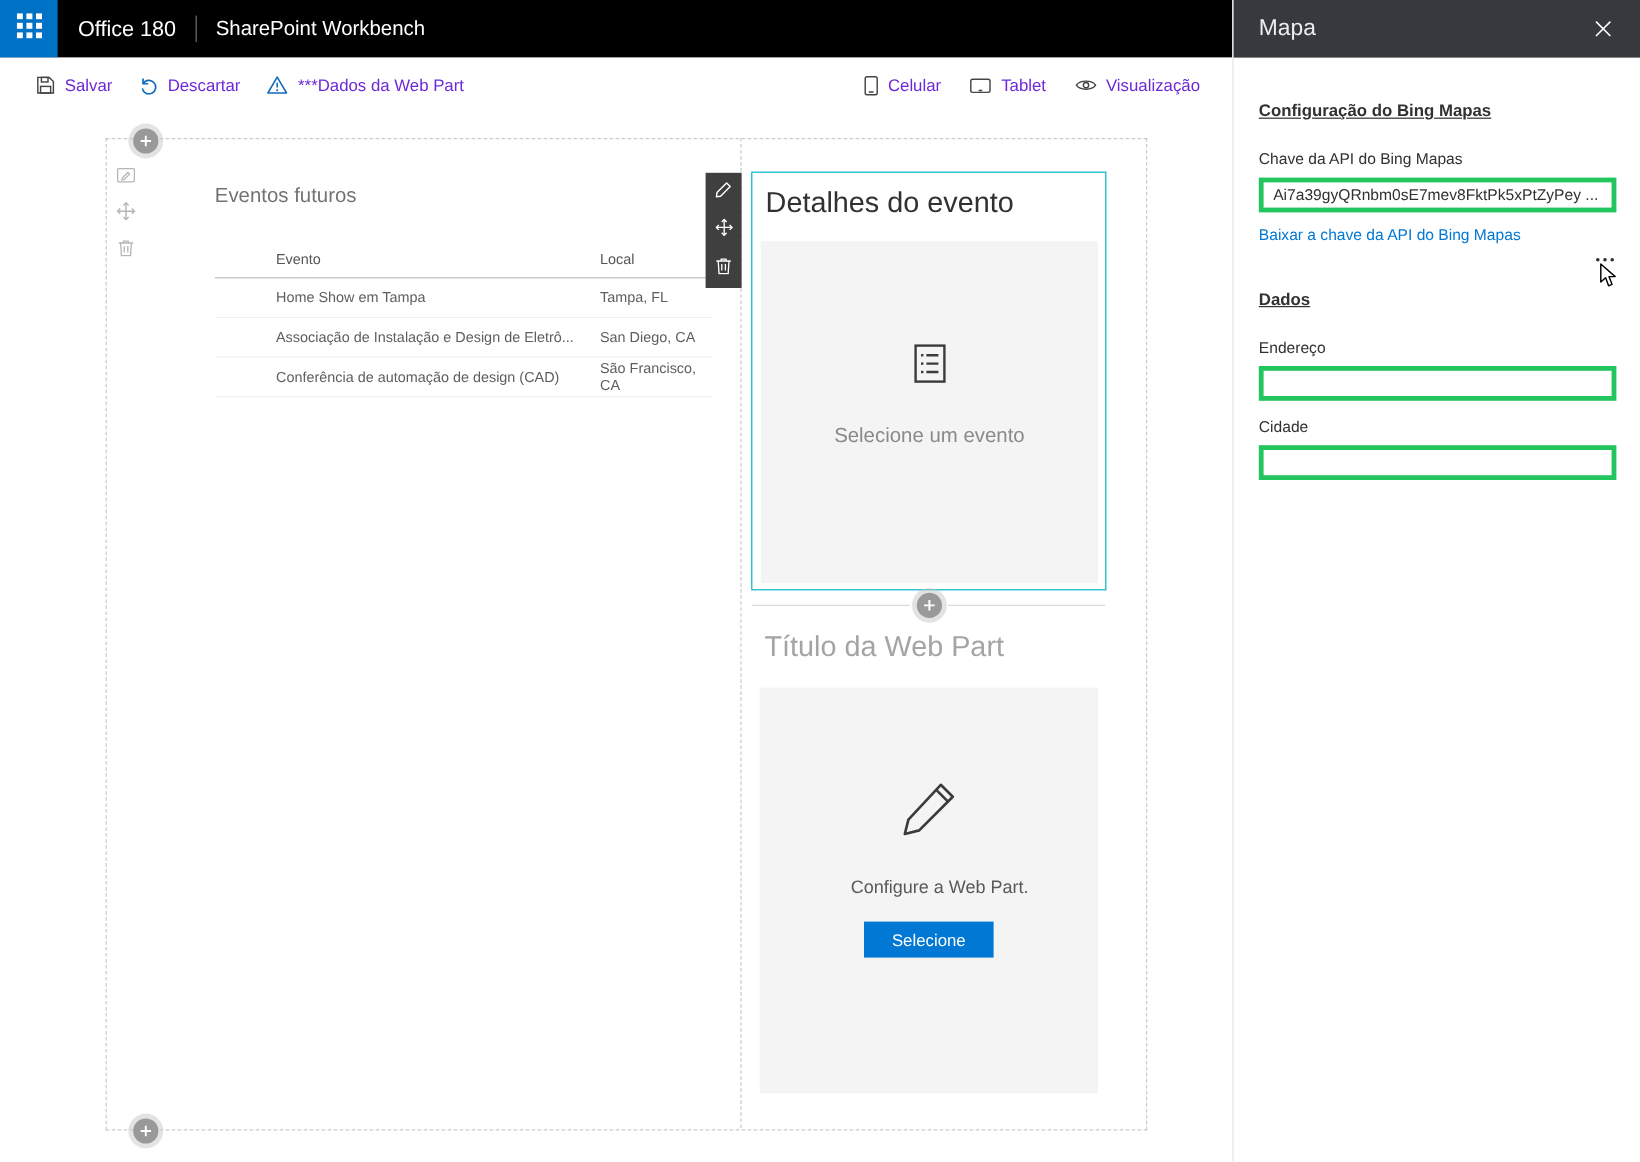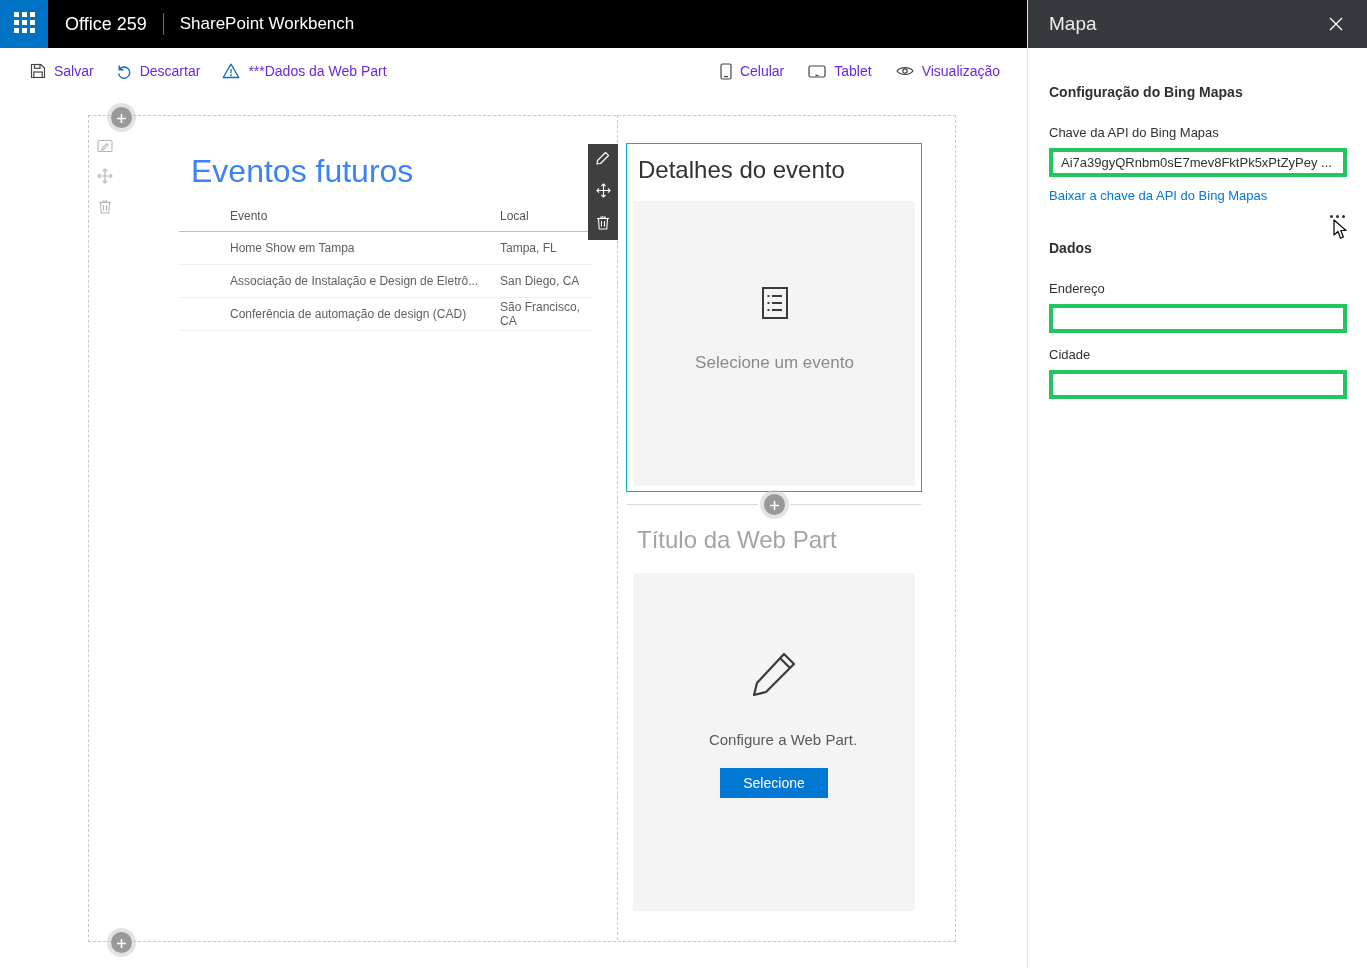--- a/index.html
+++ b/index.html
@@ -32,21 +32,21 @@
   .rail>div{cursor:pointer;display:flex;}
 
   .addbtn{position:absolute;width:21px;height:21px;border-radius:50%;background:#999;
           box-shadow:0 0 0 4px rgba(200,200,200,.5);display:flex;align-items:center;
           justify-content:center;cursor:pointer;z-index:3;}
   .add-top{left:111px;top:107px;}
   .add-bottom{left:111px;top:932px;}
   .add-mid{left:764px;top:494px;}
 
   
-  .events-title{position:absolute;left:179px;top:153px;font-size:32px;font-weight:300;color:#3b82f6;margin-left:12px;}
+  .events-title{position:absolute;left:179px;top:153px;font-size:17px;font-weight:300;color:#737373;}
   .events-table{position:absolute;left:179px;top:201px;width:414px;font-size:12px;color:#605e5c;}
   .ev-row{display:grid;grid-template-columns:321px 1fr;align-items:center;height:32px;
           border-bottom:1px solid #f0f0f0;cursor:pointer;}
   .ev-head{height:30px;border-bottom:1px solid #bdbdbd;color:#555;cursor:default;}
   .ev-c1{padding-left:51px;overflow:hidden;white-space:nowrap;text-overflow:ellipsis;}
 
   
   .wp-toolbar{position:absolute;left:588px;top:144px;width:30px;background:#3f3f3f;
               display:flex;flex-direction:column;z-index:4;}
   .wp-tool{height:32px;display:flex;align-items:center;justify-content:center;cursor:pointer;}
@@ -74,21 +74,21 @@
                  border:none;font-size:14px;font-family:inherit;cursor:pointer;}
 
   
   .panel{position:absolute;left:1027px;top:0;width:340px;height:968px;background:#fff;
          border-left:1px solid #e3e3e3;box-sizing:border-box;}
   .panel-header{height:48px;background:#36393d;display:flex;align-items:center;
                 justify-content:space-between;padding:0 20px 0 21px;}
   .panel-title{color:#ededed;font-size:19px;font-weight:300;}
   .panel-close{cursor:pointer;display:flex;padding:4px;}
   .panel-body{padding:36px 20px 0 21px;position:relative;}
-  .pp-section{margin:0;font-size:14px;font-weight:600;color:#323130;}
+  .pp-section{margin:0;font-size:14px;font-weight:600;color:#323130;text-decoration:underline;}
   .pp-section.second{margin-top:36px;}
   .pp-label{margin-top:25px;font-size:13px;color:#323130;}
   .pp-label.tight{margin-top:14px;}
   .pp-input{margin-top:8px;width:100%;height:29px;border:4px solid #22c55e;box-sizing:border-box;
             padding:0 8px;font-size:13px;font-family:inherit;color:#323130;background:#fff;display:block;}
   .pp-link{display:inline-block;margin-top:11px;font-size:13px;color:#0078d4;text-decoration:none;cursor:pointer;}
   .dots{position:absolute;right:19px;top:212px;display:flex;gap:3px;cursor:pointer;padding:3px;}
   .dots i{width:3px;height:3px;border-radius:50%;background:#323130;display:block;}
 
   .cursor{position:absolute;left:1333px;top:219px;z-index:9;pointer-events:none;}
@@ -109,21 +109,21 @@
           <rect x="0" y="8" width="5" height="5"></rect>
               <rect x="8" y="8" width="5" height="5"></rect>
               <rect x="16" y="8" width="5" height="5"></rect>
           <rect x="0" y="16" width="5" height="5"></rect>
               <rect x="8" y="16" width="5" height="5"></rect>
               <rect x="16" y="16" width="5" height="5"></rect>
         </g>
           </svg>
       </span>
     </div>
-    <span class="brand">Office 259</span>
+    <span class="brand">Office 180</span>
     <span class="tb-divider"></span>
     <span class="wb-name">SharePoint Workbench</span>
   </header>
 
   <div class="cmdbar">
     <div class="cmd">
       <span>
         <svg width="16" height="16" viewBox="0 0 16 16" fill="none" stroke="#444" stroke-width="1.2">
           <path d="M1.5 1.5 H11 L14.5 5 V14.5 H1.5 Z"></path>
           <rect x="4.5" y="1.5" width="5.5" height="3.8"></rect>

